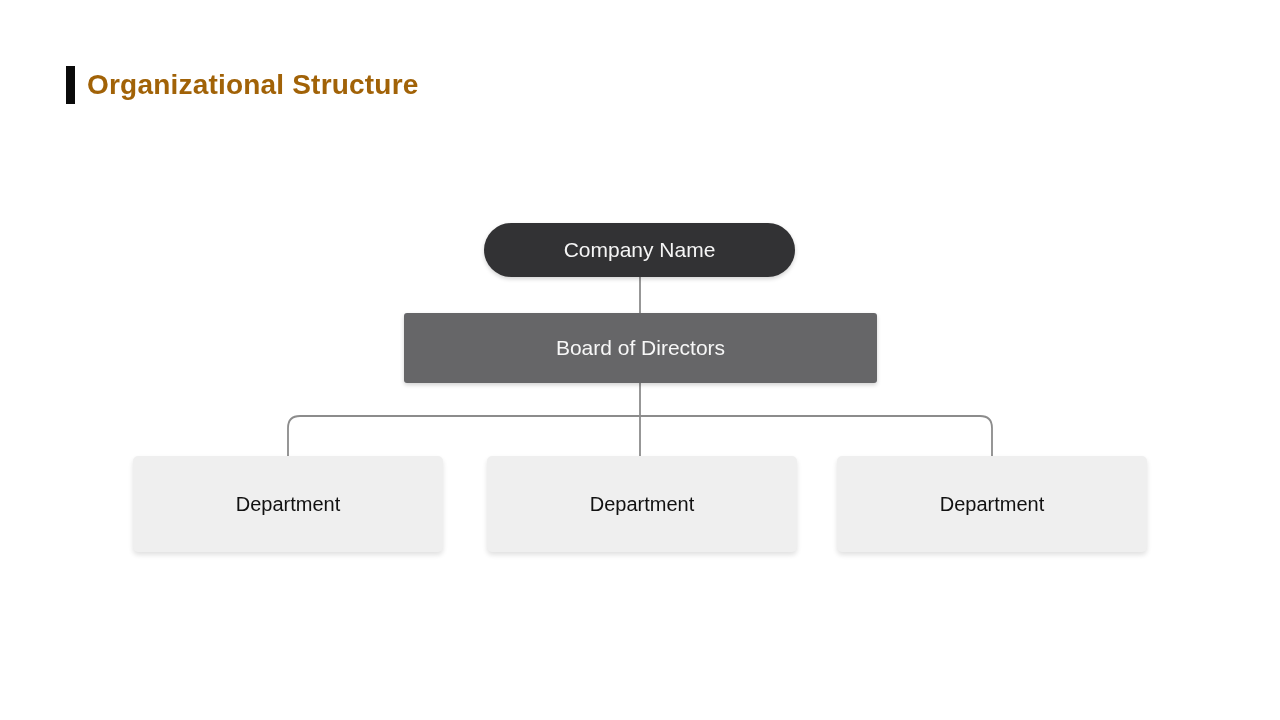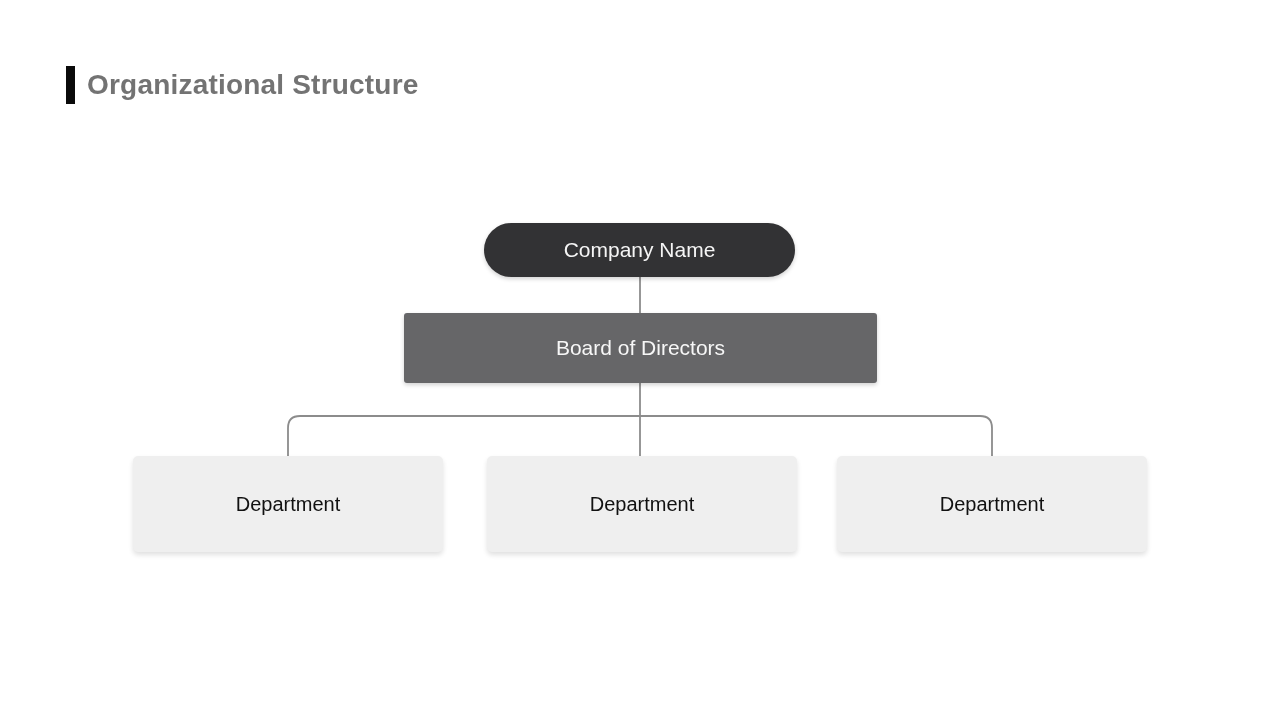--- a/index.html
+++ b/index.html
@@ -94,21 +94,21 @@
   .dept-2 { left: 487px; }
   .dept-3 { left: 837px; }
 </style>
 </head>
 <body>
 
 <div class="canvas">
 
   <header class="title-row">
     <span class="accent-bar" style="background-color: rgb(10, 10, 10);"></span>
-    <h1 class="page-title" style="color: #737373;">Organizational Structure</h1>
+    <h1 class="page-title" style="color: #a16207;">Organizational Structure</h1>
   </header>
 
   <div class="chart">
 
     <svg class="connectors" width="1280" height="720" viewBox="0 0 1280 720" aria-hidden="true">
       <path d="M640 277 L640 313"></path>
       <path d="M640 383 L640 456"></path>
       <path d="M288 456 L288 428 Q288 416 300 416 L980 416 Q992 416 992 428 L992 456"></path>
     </svg>
 

